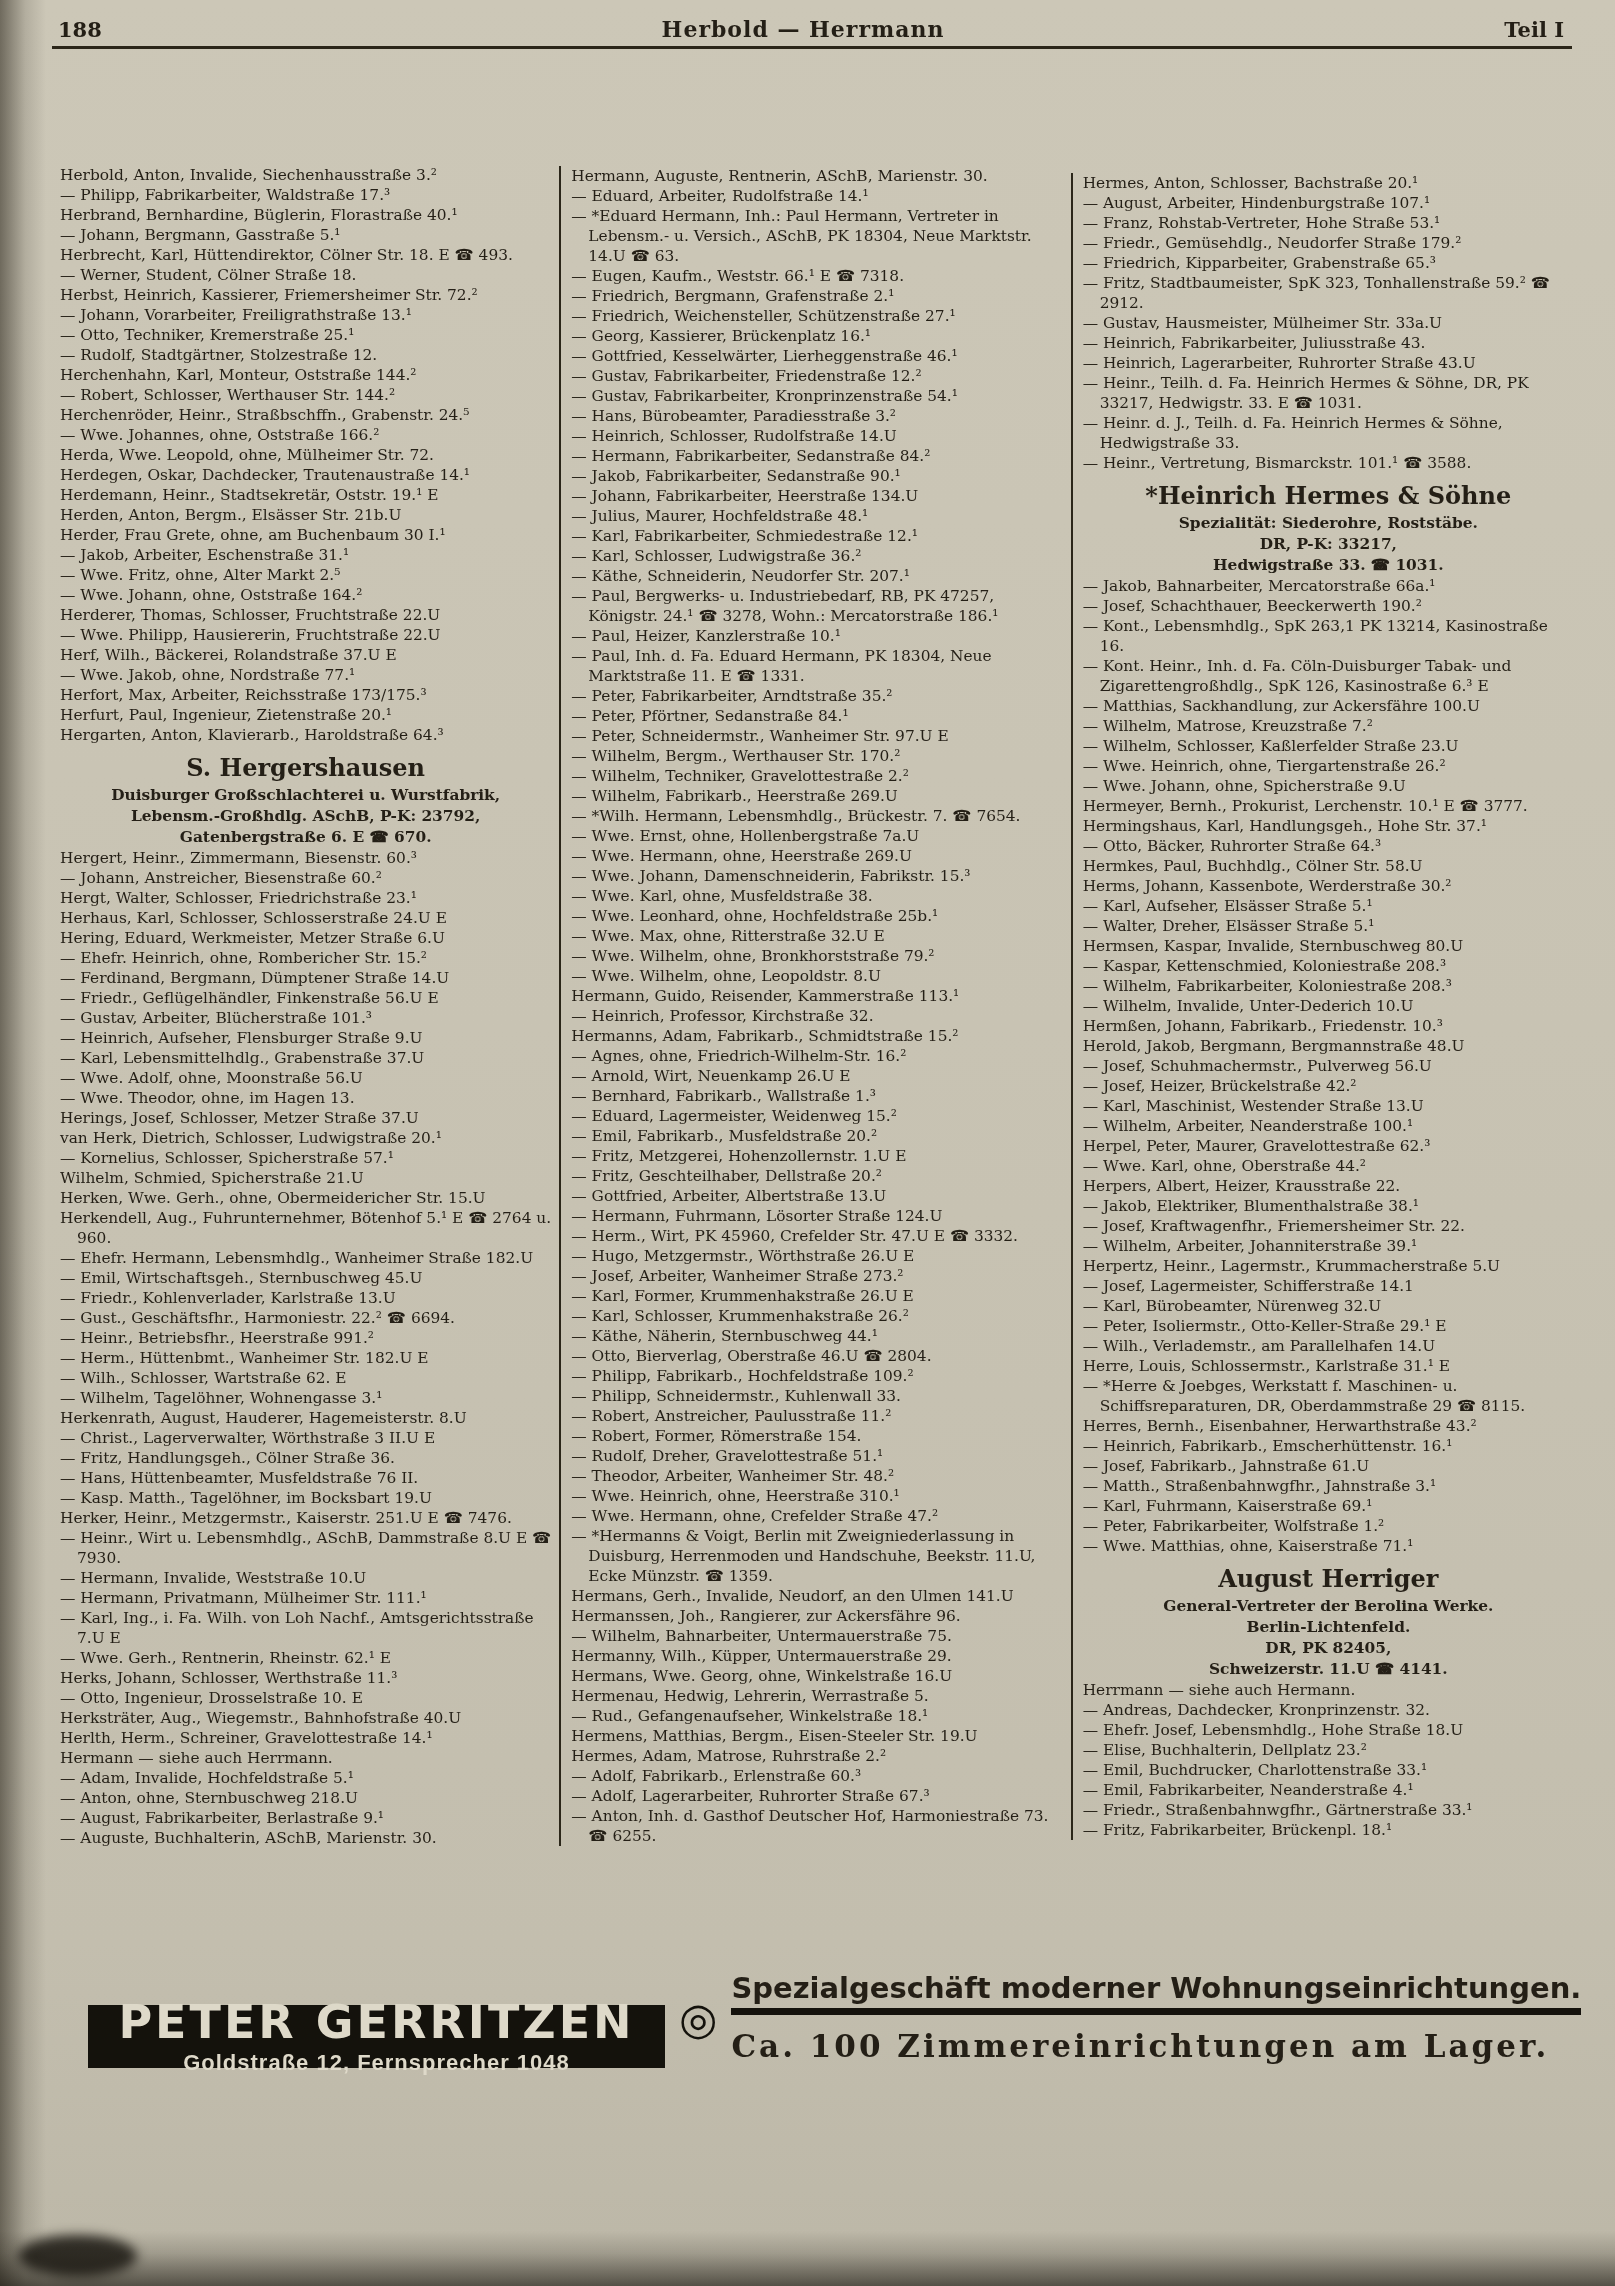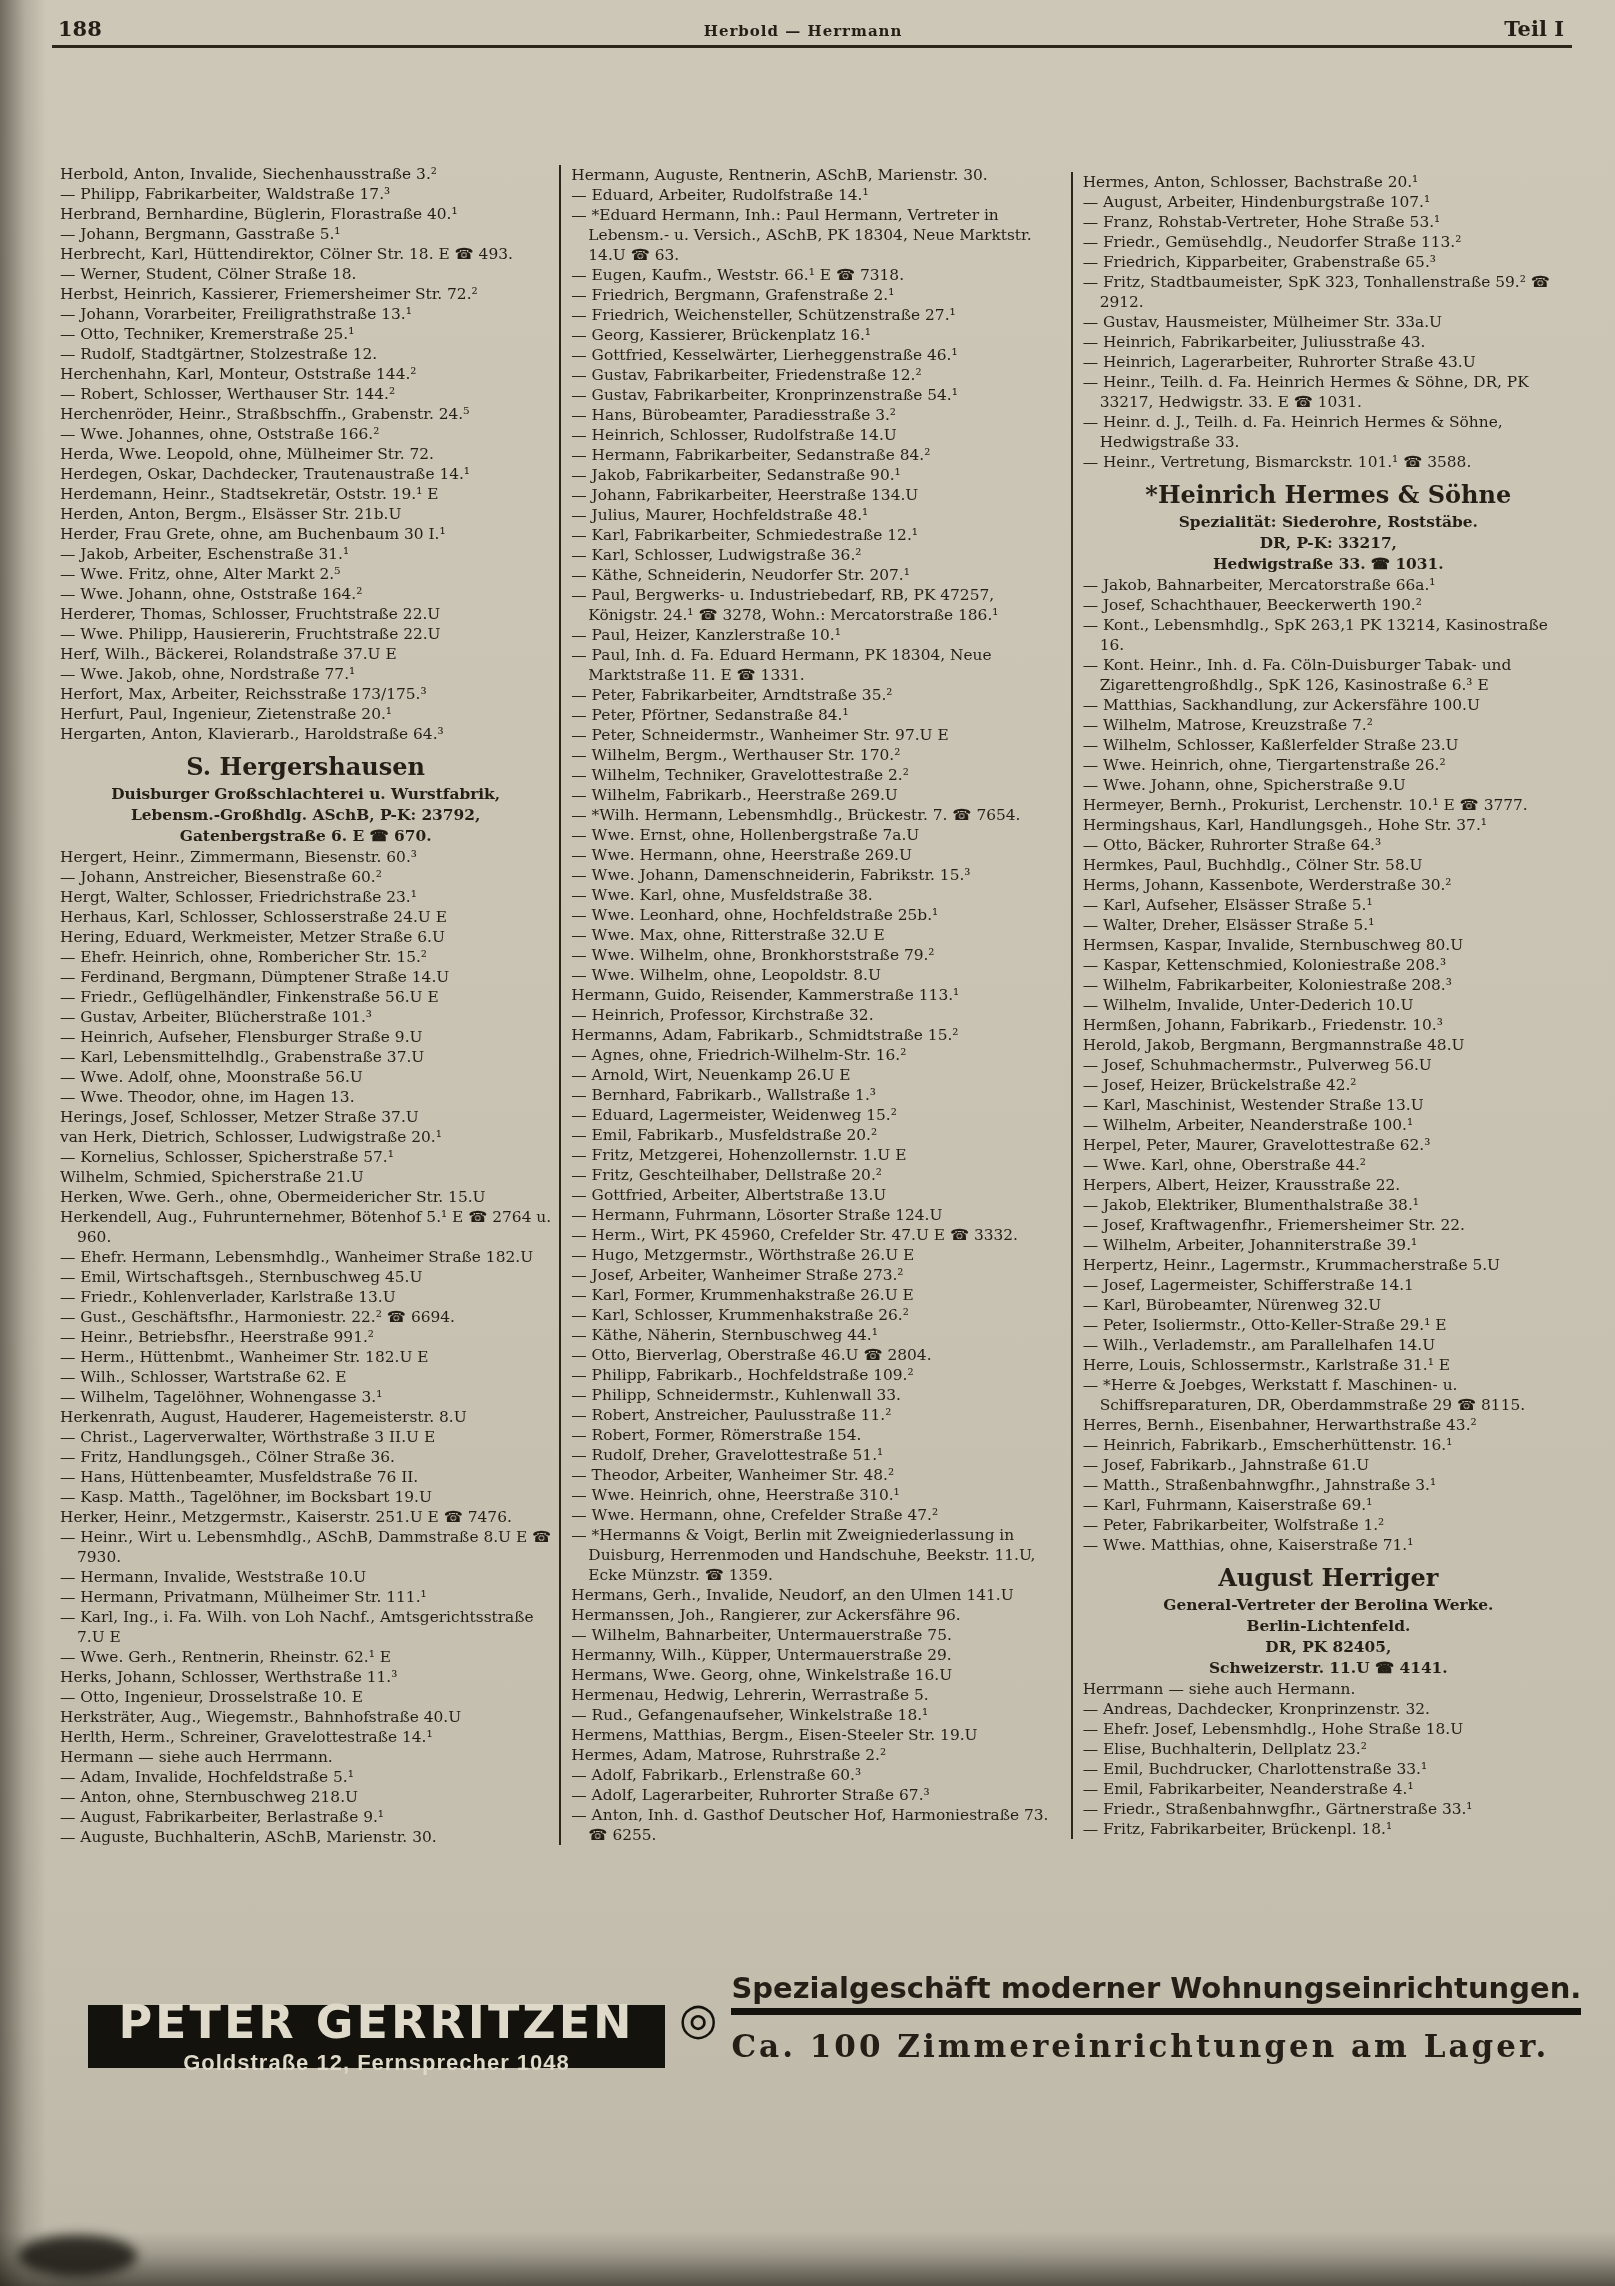--- a/index.html
+++ b/index.html
@@ -19,21 +19,21 @@
     pointer-events:none;
   }
   .corner-blob {
     position:absolute; left:18px; bottom:10px; width:119px; height:42px; border-radius:50%;
     background:rgba(15,13,8,.8); filter:blur(6px);
   }
   .page-header {
     display:flex; justify-content:space-between; align-items:baseline;
     padding:16px 52px 2px 58px; font-weight:bold; font-size:21px;gap:6px;
   }
-  .page-header .title { font-size:15px; letter-spacing:1px;text-align:right; }
+  .page-header .title { font-size:22px; letter-spacing:1px;text-align:right; }
   .rule { border-top:3px solid #2b2619; margin:2px 44px 6px 52px; }
   .columns {
     display:flex; align-items:center; padding:2px 34px 0 56px; height:1898px; overflow:hidden;
   }
   .col {
     flex:1 1 0; min-width:0; font-size:15.4px; line-height:20px; padding:0 8px 0 4px;
   }
   .col + .col { border-left:2px solid #2b2619; padding-left:10px; }
   .entry { padding-left:17px; text-indent:-17px; }
   .entry-head {
@@ -233,21 +233,21 @@
         <div class="entry">Hermens, Matthias, Bergm., Eisen-Steeler Str. 19.U</div>
         <div class="entry">Hermes, Adam, Matrose, Ruhrstraße 2.²</div>
         <div class="entry">— Adolf, Fabrikarb., Erlenstraße 60.³</div>
         <div class="entry">— Adolf, Lagerarbeiter, Ruhrorter Straße 67.³</div>
         <div class="entry">— Anton, Inh. d. Gasthof Deutscher Hof, Harmoniestraße 73. ☎ 6255.</div>
       </section>
     <section class="col">
         <div class="entry">Hermes, Anton, Schlosser, Bachstraße 20.¹</div>
         <div class="entry">— August, Arbeiter, Hindenburgstraße 107.¹</div>
         <div class="entry">— Franz, Rohstab-Vertreter, Hohe Straße 53.¹</div>
-        <div class="entry">— Friedr., Gemüsehdlg., Neudorfer Straße 113.²</div>
+        <div class="entry">— Friedr., Gemüsehdlg., Neudorfer Straße 179.²</div>
         <div class="entry">— Friedrich, Kipparbeiter, Grabenstraße 65.³</div>
         <div class="entry">— Fritz, Stadtbaumeister, SpK 323, Tonhallenstraße 59.² ☎ 2912.</div>
         <div class="entry">— Gustav, Hausmeister, Mülheimer Str. 33a.U</div>
         <div class="entry">— Heinrich, Fabrikarbeiter, Juliusstraße 43.</div>
         <div class="entry">— Heinrich, Lagerarbeiter, Ruhrorter Straße 43.U</div>
         <div class="entry">— Heinr., Teilh. d. Fa. Heinrich Hermes &amp; Söhne, DR, PK 33217, Hedwigstr. 33. E ☎ 1031.</div>
         <div class="entry">— Heinr. d. J., Teilh. d. Fa. Heinrich Hermes &amp; Söhne, Hedwigstraße 33.</div>
         <div class="entry">— Heinr., Vertretung, Bismarckstr. 101.¹ ☎ 3588.</div>
         <div class="entry-head">*Heinrich Hermes &amp; Söhne</div>
         <div class="entry-center">Spezialität: Siederohre, Roststäbe.</div>

